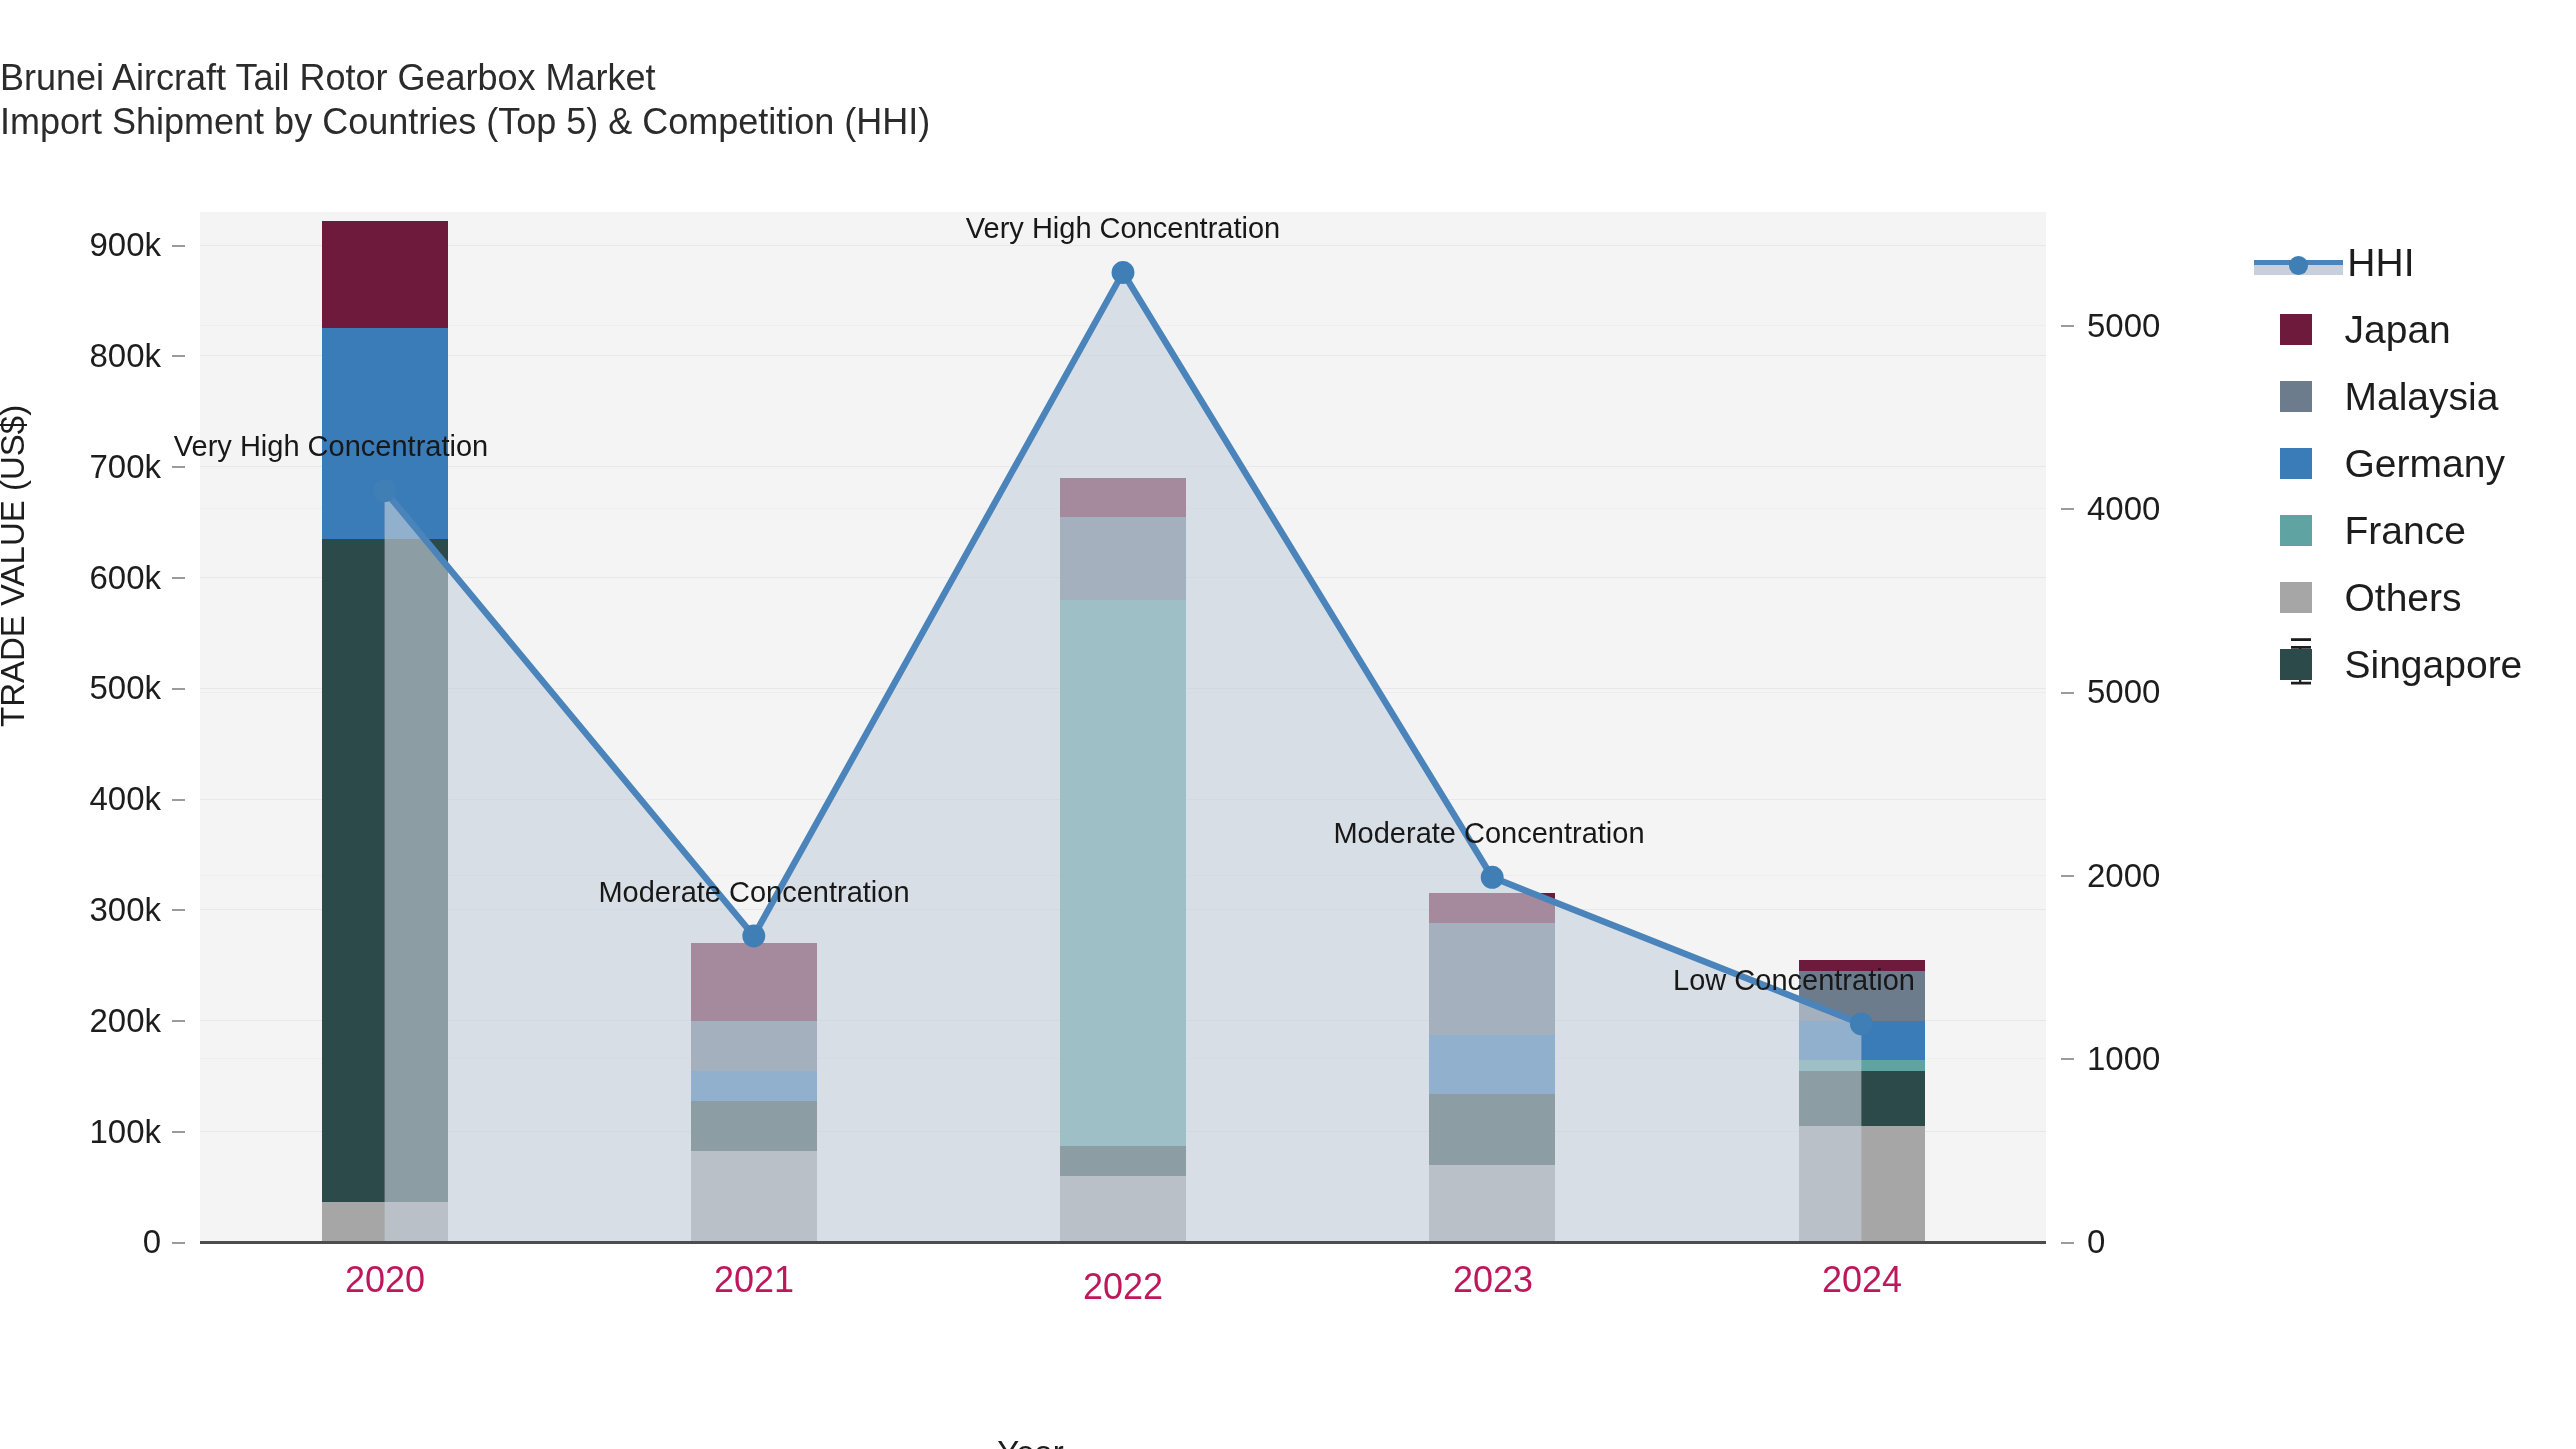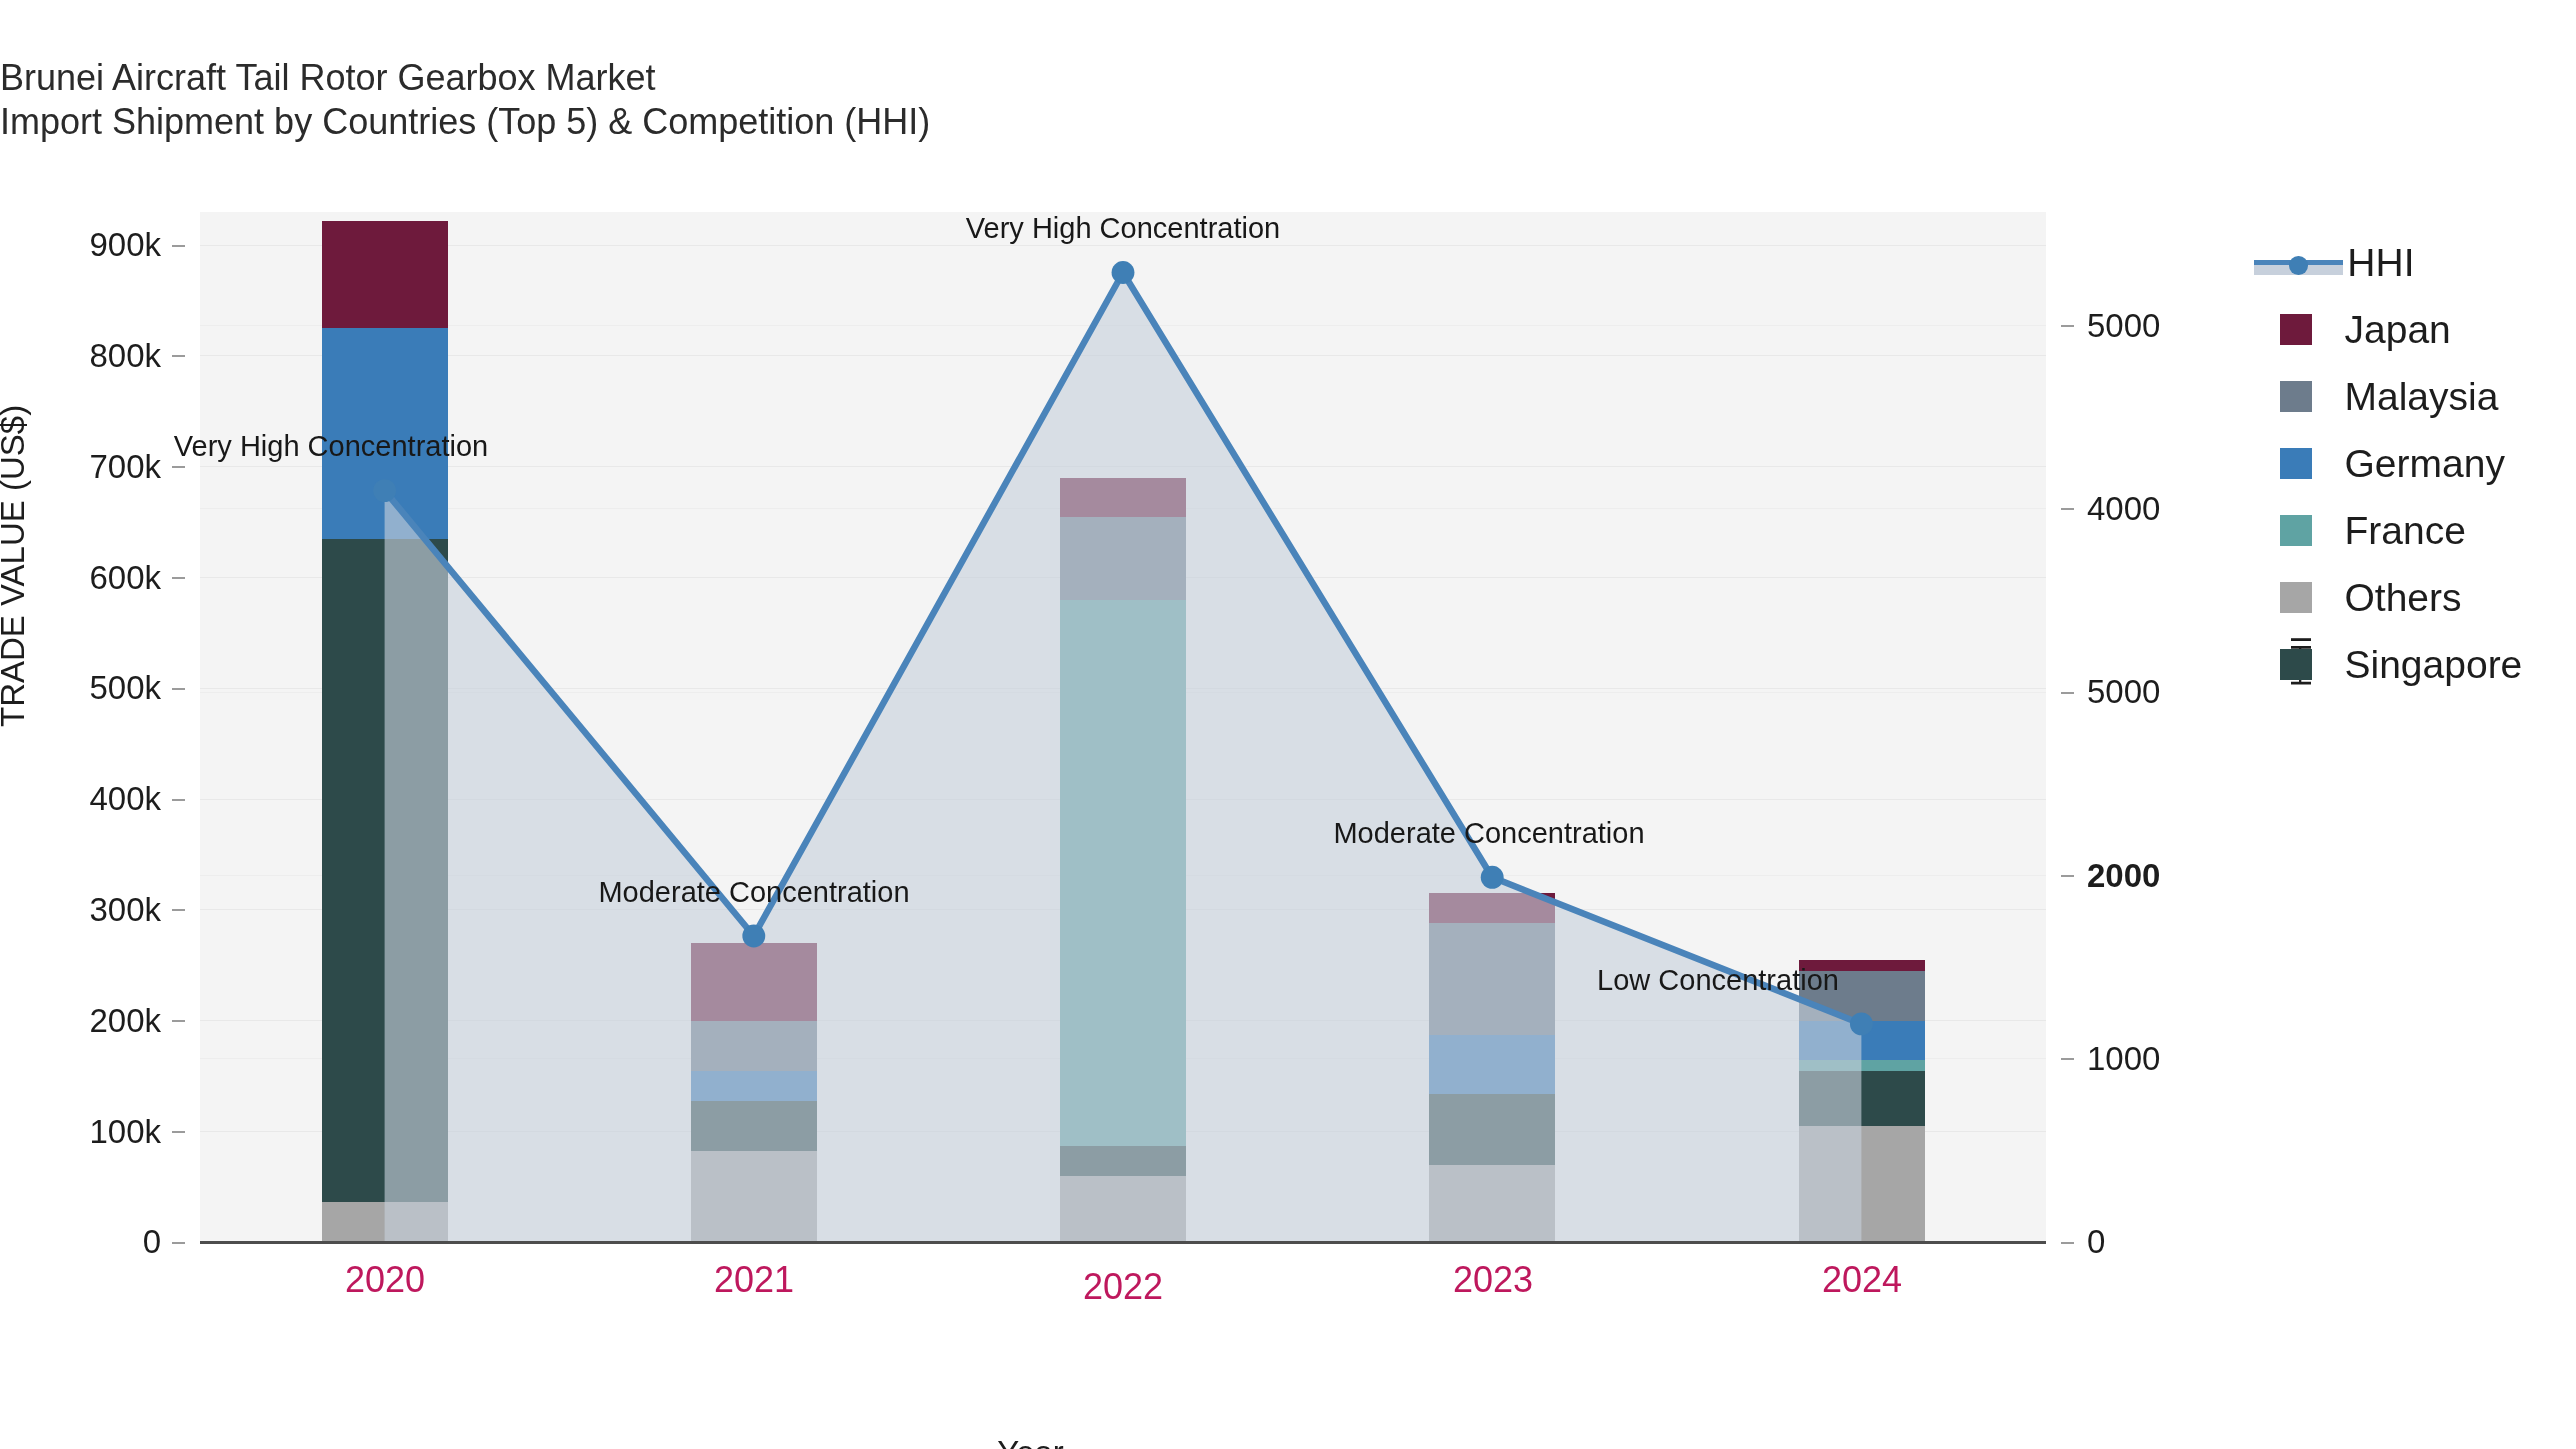--- a/index.html
+++ b/index.html
@@ -152,21 +152,21 @@
       <div class="tickmark" style="top: 143px; right: 0px;"></div>
       <div class="ytick" style="top: 33px; right: 24px;">900k</div>
       <div class="tickmark" style="top: 33px; right: 0px;"></div>
     </div>
 
   <div class="ytick-right-wrap" id="yticks-right">
       <div class="ytick-r" style="top: 1030px; left: 26px;">0</div>
       <div class="tickmark" style="top: 1030px; left: 0px;"></div>
       <div class="ytick-r" style="top: 847px; left: 26px;">1000</div>
       <div class="tickmark" style="top: 846px; left: 0px;"></div>
-      <div class="ytick-r" style="top: 664px; left: 26px; font-weight: bold;">2000</div>
+      <div class="ytick-r" style="top: 664px; left: 26px;">2000</div>
       <div class="tickmark" style="top: 663px; left: 0px;"></div>
       <div class="ytick-r" style="top: 480px; left: 26px;">5000</div>
       <div class="tickmark" style="top: 480px; left: 0px;"></div>
       <div class="ytick-r" style="top: 297px; left: 26px;">4000</div>
       <div class="tickmark" style="top: 296px; left: 0px;"></div>
       <div class="ytick-r" style="top: 114px; left: 26px;">5000</div>
       <div class="tickmark" style="top: 113px; left: 0px;"></div>
     </div>
 
   <div class="ylabel-left">TRADE VALUE (US$)</div>
@@ -179,21 +179,21 @@
       <div class="xtick" style="left: 1493px;">2023</div>
       <div class="xtick" style="left: 1862px;">2024</div>
     </div>
   <div class="xlabel">Year</div>
 
   <div id="annos">
       <div class="anno" style="left: 331px; top: 446px;">Very High Concentration</div>
       <div class="anno" style="left: 754px; top: 892px;">Moderate Concentration</div>
       <div class="anno" style="left: 1123px; top: 228px;">Very High Concentration</div>
       <div class="anno" style="left: 1489px; top: 833px;">Moderate Concentration</div>
-      <div class="anno" style="left: 1718px; top: 980px;">Low Concentration</div>
+      <div class="anno" style="left: 1794px; top: 980px;">Low Concentration</div>
     </div>
 
   <div class="legend" id="legend">
       <div class="leg-row">
         <span class="leg-line">
           <span class="fillbar"></span>
           <span class="lbar" style="background: rgb(74, 132, 186);"></span>
           <span class="ldot"></span>
         </span>
         <span class="leg-text">HHI</span>

